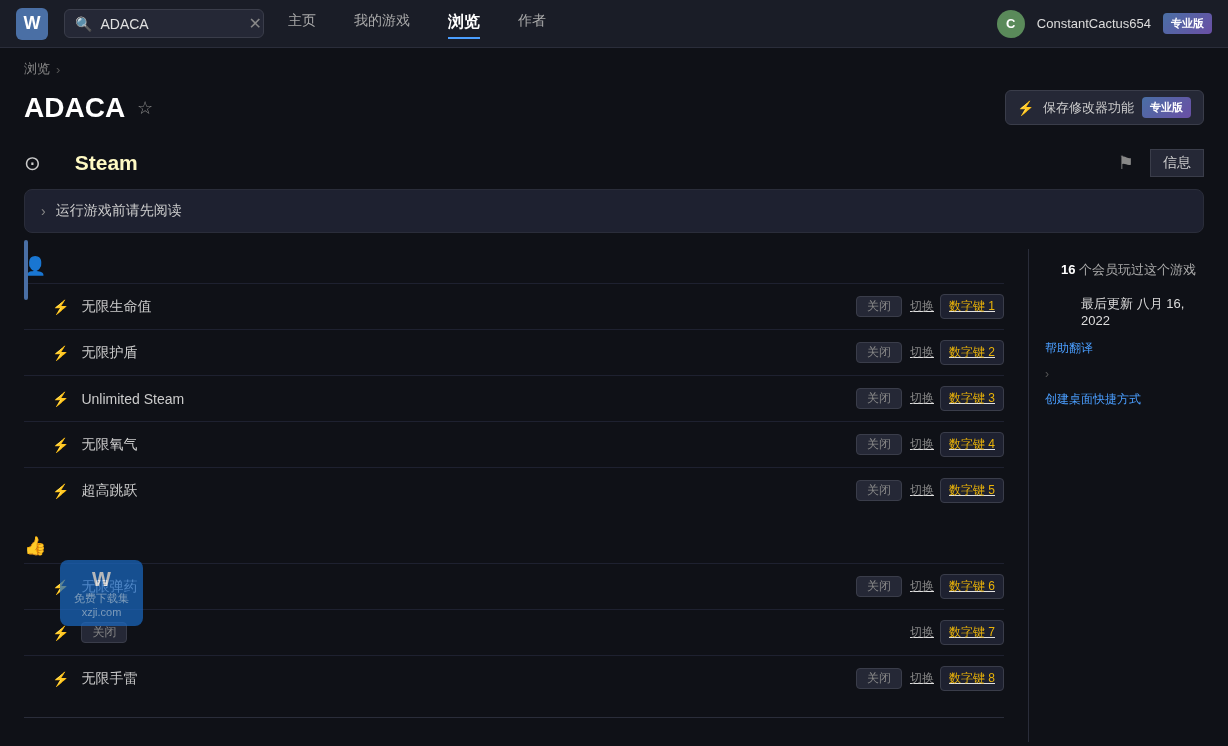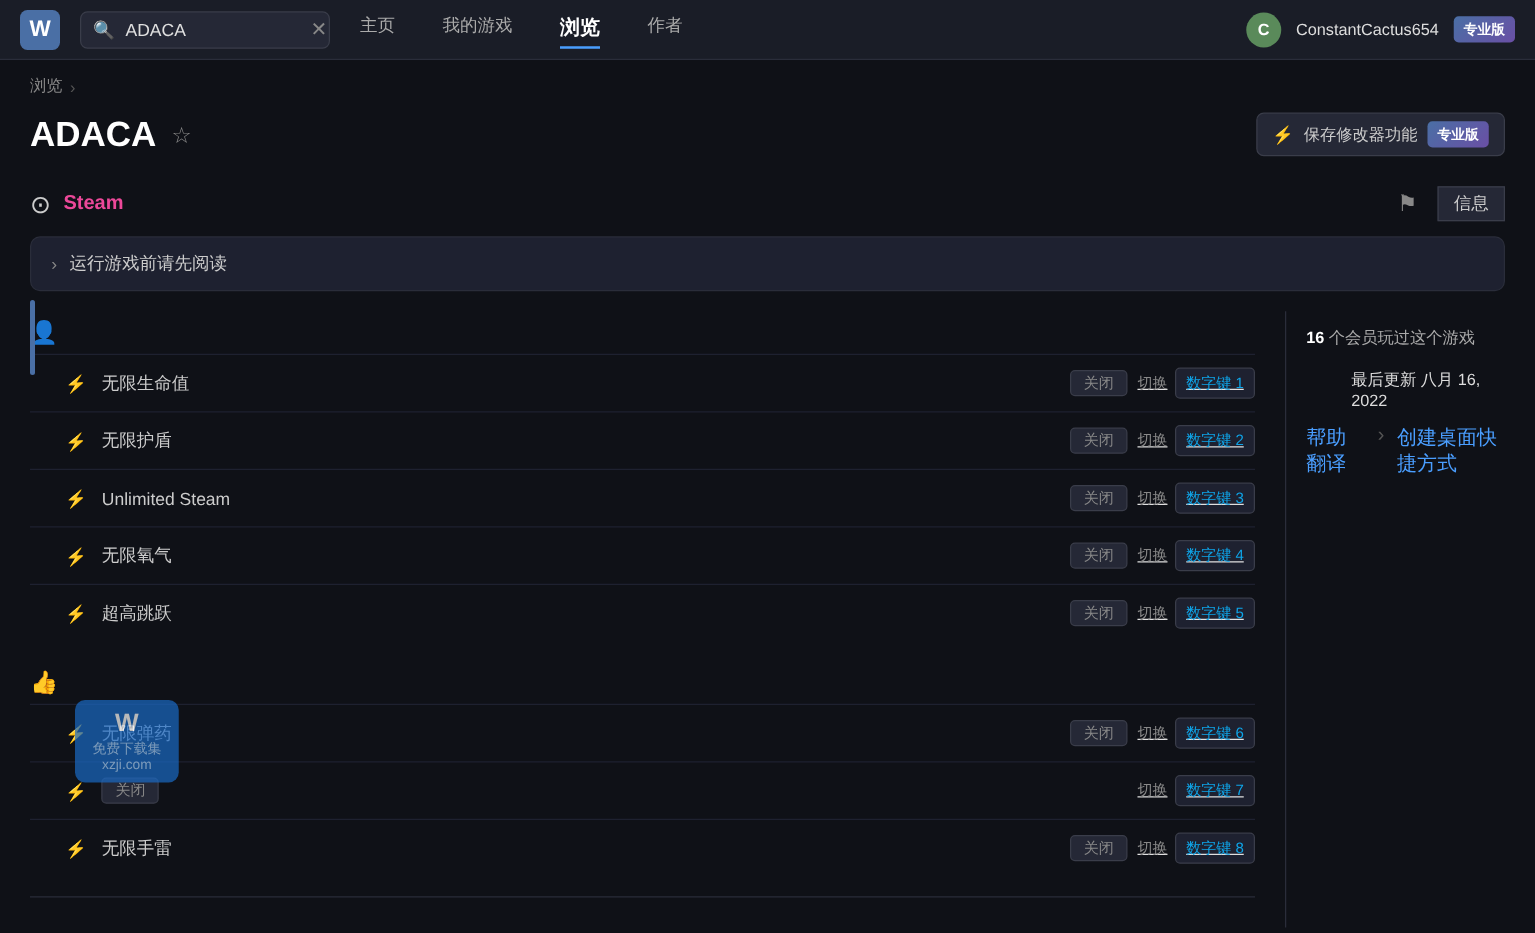--- a/index.html
+++ b/index.html
@@ -153,23 +153,24 @@
       display: flex;
       align-items: center;
       padding: 8px 24px 12px;
       gap: 10px;
     }
     .steam-icon {
       font-size: 20px;
       color: #ccc;
     }
     .platform-name {
-      font-size: 16px;
+      font-size: 21px;
       font-weight: 600;
-      color: #ec4899;
+      color: #fef9c3;
+      margin-left: 24px;
     }
     .platform-right {
       margin-left: auto;
       display: flex;
       align-items: center;
       gap: 16px;
     }
     .flag-icon { color: #888; font-size: 18px; }
     .info-btn {
       color: #ccc;
@@ -268,56 +269,58 @@
     }
     .key-label {
       color: #888;
       font-size: 12px;
     }
     .key-badge {
       background: #1e2130;
       border: 1px solid #3a3d4a;
       border-radius: 4px;
       padding: 3px 8px;
-      color: #0ea5e9;
+      color: #eab308;
       font-size: 12px;
     }
 
     
     .slider-row {
       display: flex;
       align-items: center;
       padding: 12px 0 12px 28px;
       border-top: 1px solid #2a2d3a;
       gap: 12px;
     }
 
     
     .side-stat {
       padding: 12px 0;
       font-size: 13px;
       color: #aaa;
+      text-align: center;
     }
     .side-stat .count {
       color: #fff;
       font-weight: bold;
     }
     .side-date {
       font-size: 13px;
       color: #aaa;
       padding: 4px 0;
       margin-left: 36px;
     }
     .side-date span { color: #ddd; }
     .side-links {
       display: flex;
       gap: 10px;
       padding: 8px 0;
-      font-size: 16px;
+      font-size: 12px;
       color: #4a9eff;
+      flex-direction: column;
     }
     .side-link { cursor: pointer; }
     .side-divider { color: #555; }
 
     
     .watermark {
       position: fixed;
       bottom: 120px;
       left: 60px;
       opacity: 0.7;

